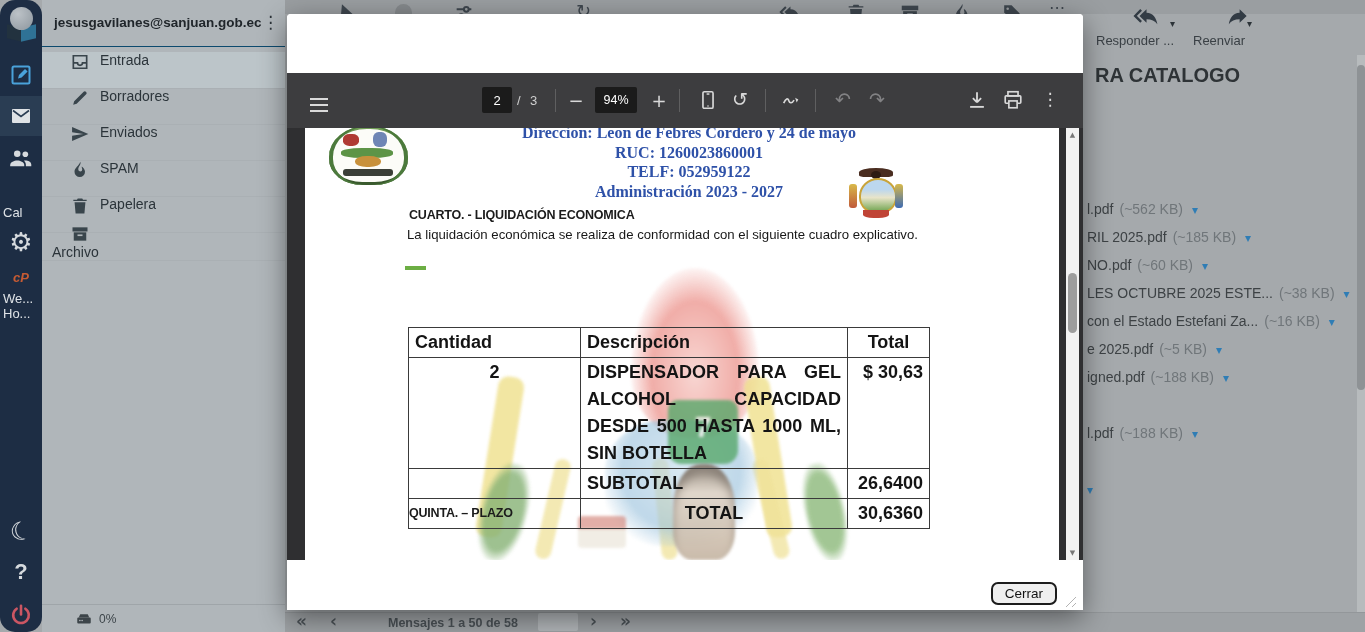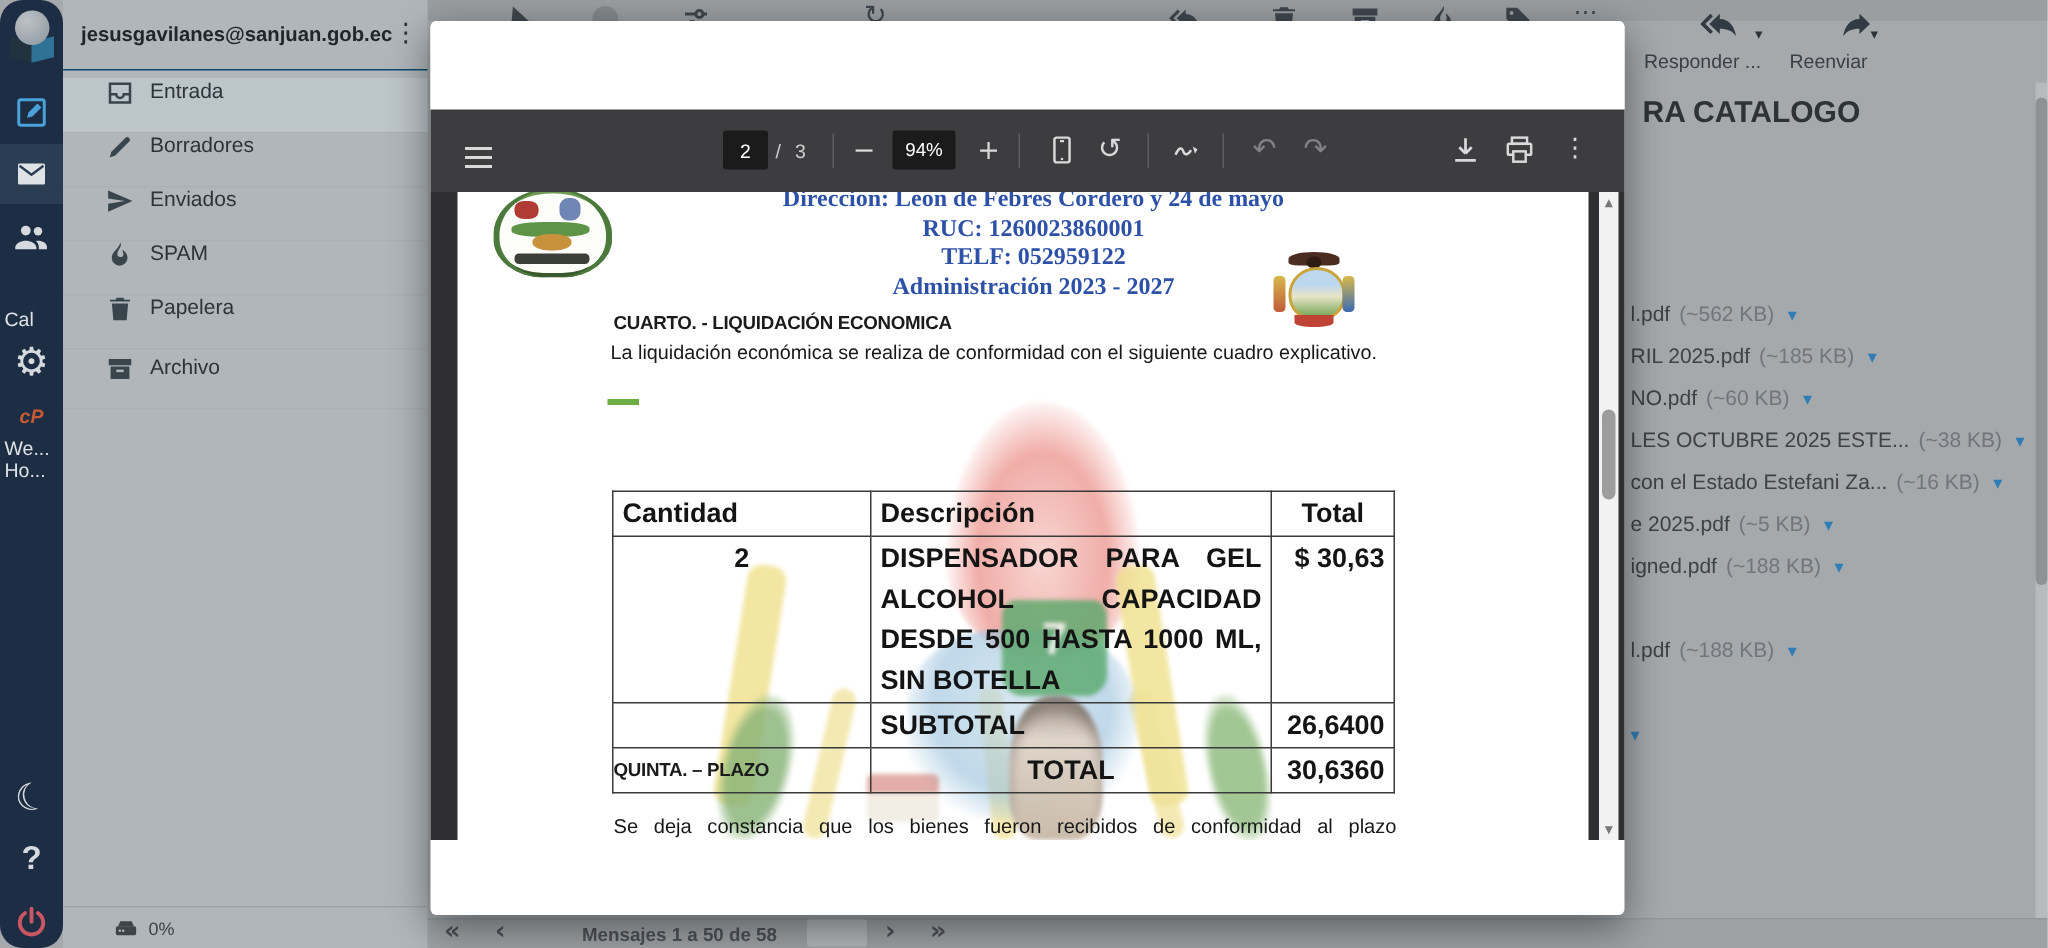--- a/index.html
+++ b/index.html
@@ -268,21 +268,21 @@
         <use href="#s-flame"></use>
       </svg>
     <span class="flabel">SPAM</span>
   </div>
   <div class="frow" style="top:196px;">
     <svg class="ficon">
         <use href="#s-trash"></use>
       </svg>
     <span class="flabel">Papelera</span>
   </div>
-  <div class="frow" style="top:236px;">
+  <div class="frow" style="top:224px;flex-direction:column;">
     <svg class="ficon">
         <use href="#s-archive"></use>
       </svg>
     <span class="flabel">Archivo</span>
   </div>
 
   <div id="storage">
     <svg class="sicon">
         <use href="#s-storage"></use>
       </svg>
@@ -491,23 +491,26 @@
         </tr>
         <tr>
           <td></td>
           <td class="c-center">TOTAL</td>
           <td class="c-right">30,6360</td>
         </tr>
       </tbody>
         </table>
 
       <div class="sec-title" style="left:104px;top:378px;">QUINTA. – PLAZO</div>
-      <div class="sec-body" style="left:104px;top:415px;width:522px;text-align:justify;text-align-last:justify;font-size:13.4px;">Se deja constancia que los bienes fueron recibidos de conformidad al plazo</div>
     </div>
 
     <div id="vscroll">
       <span class="varrow glyph" style="top:3px;">▲</span>
       <div class="vthumb"></div>
       <span class="varrow glyph" style="bottom:3px;">▼</span>
     </div>
   </div>
 
+  <div id="modalfoot">
+    <div id="cerrar">Cerrar</div>
+    <div id="rsz"></div>
+  </div>
 </div>
 
 </body></html>

